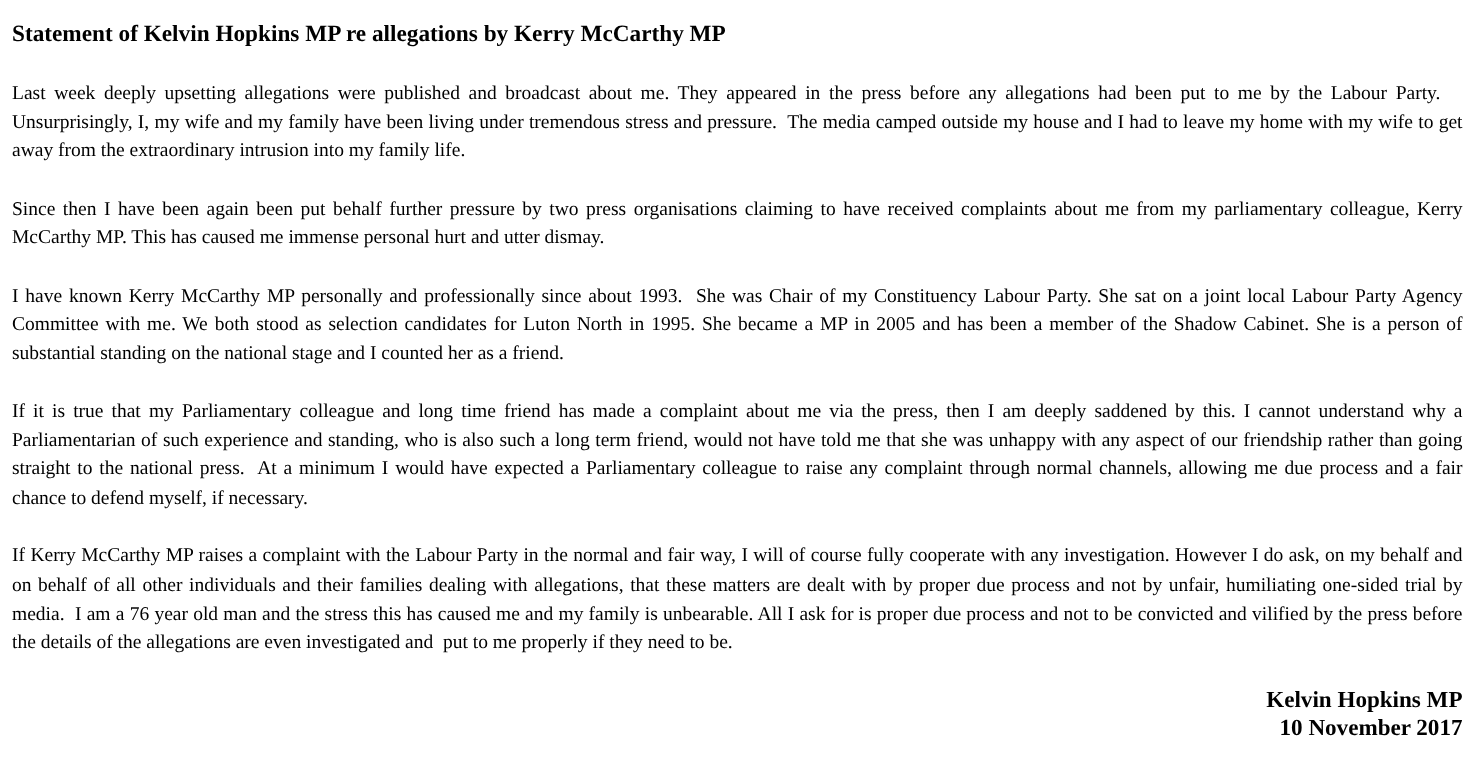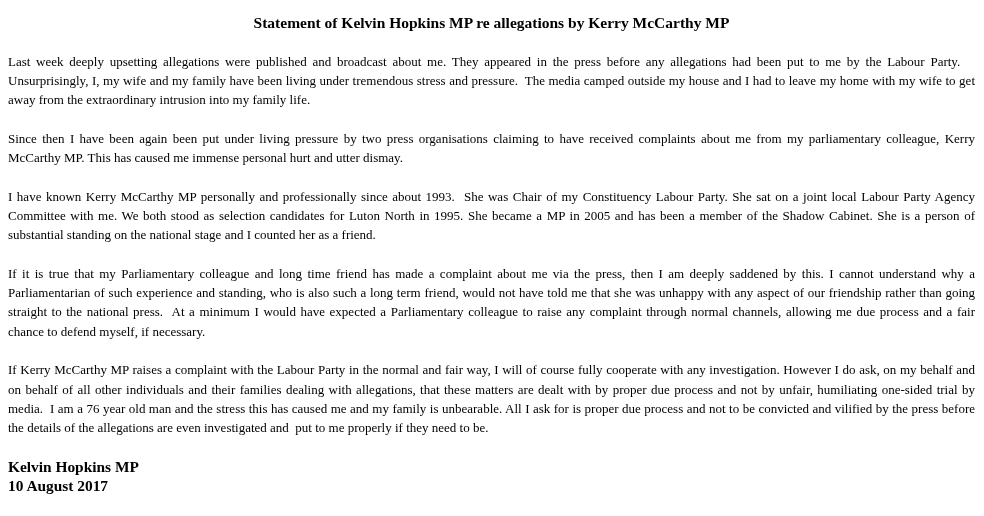--- a/index.html
+++ b/index.html
@@ -15,55 +15,55 @@
     color: #000000;
   }
   .page {
     box-sizing: border-box;
     width: 984px;
     height: 516px;
     padding: 13px 9px 0 8px;
     background: #ffffff;
   }
   .doc-title {
-    text-align: center;
     font-weight: bold;
     font-size: 15.5px;
     line-height: 19.3px;
     margin: 0 0 19.3px 0;
   }
   .para {
     text-align: justify;
     font-size: 13px;
     line-height: 19.3px;
     margin: 0 0 19.3px 0;
   }
   .signature-block {
     margin: 0;
   }
   .signature-line {
     font-weight: bold;
     font-size: 15.4px;
     line-height: 19.3px;
     margin: 0;
+    text-align: right;
   }
 </style>
 </head>
 <body>
 
 <div class="page">
   <h1 class="doc-title">Statement of Kelvin Hopkins MP re allegations by Kerry McCarthy MP</h1>
 
   <p class="para">Last week deeply upsetting allegations were published and broadcast about me. They appeared in the press before any allegations had been put to me by the Labour Party.&nbsp;&nbsp;&nbsp; Unsurprisingly, I, my wife and my family have been living under tremendous stress and pressure.&nbsp; The media camped outside my house and I had to leave my home with my wife to get away from the extraordinary intrusion into my family life.</p>
 
-  <p class="para">Since then I have been again been put under living pressure by two press organisations claiming to have received complaints about me from my parliamentary colleague, Kerry McCarthy MP. This has caused me immense personal hurt and utter dismay.</p>
+  <p class="para">Since then I have been again been put behalf further pressure by two press organisations claiming to have received complaints about me from my parliamentary colleague, Kerry McCarthy MP. This has caused me immense personal hurt and utter dismay.</p>
 
   <p class="para">I have known Kerry McCarthy MP personally and professionally since about 1993.&nbsp; She was Chair of my Constituency Labour Party. She sat on a joint local Labour Party Agency Committee with me. We both stood as selection candidates for Luton North in 1995. She became a MP in 2005 and has been a member of the Shadow Cabinet. She is a person of substantial standing on the national stage and I counted her as a friend.</p>
 
   <p class="para">If it is true that my Parliamentary colleague and long time friend has made a complaint about me via the press, then I am deeply saddened by this. I cannot understand why a Parliamentarian of such experience and standing, who is also such a long term friend, would not have told me that she was unhappy with any aspect of our friendship rather than going straight to the national press.&nbsp; At a minimum I would have expected a Parliamentary colleague to raise any complaint through normal channels, allowing me due process and a fair chance to defend myself, if necessary.</p>
 
   <p class="para">If Kerry McCarthy MP raises a complaint with the Labour Party in the normal and fair way, I will of course fully cooperate with any investigation. However I do ask, on my behalf and on behalf of all other individuals and their families dealing with allegations, that these matters are dealt with by proper due process and not by unfair, humiliating one-sided trial by media.&nbsp; I am a 76 year old man and the stress this has caused me and my family is unbearable. All I ask for is proper due process and not to be convicted and vilified by the press before the details of the allegations are even investigated and&nbsp; put to me properly if they need to be.</p>
 
   <div class="signature-block">
     <p class="signature-line">Kelvin Hopkins MP</p>
-    <p class="signature-line">10 August 2017</p>
+    <p class="signature-line">10 November 2017</p>
   </div>
 </div>
 
 </body></html>

